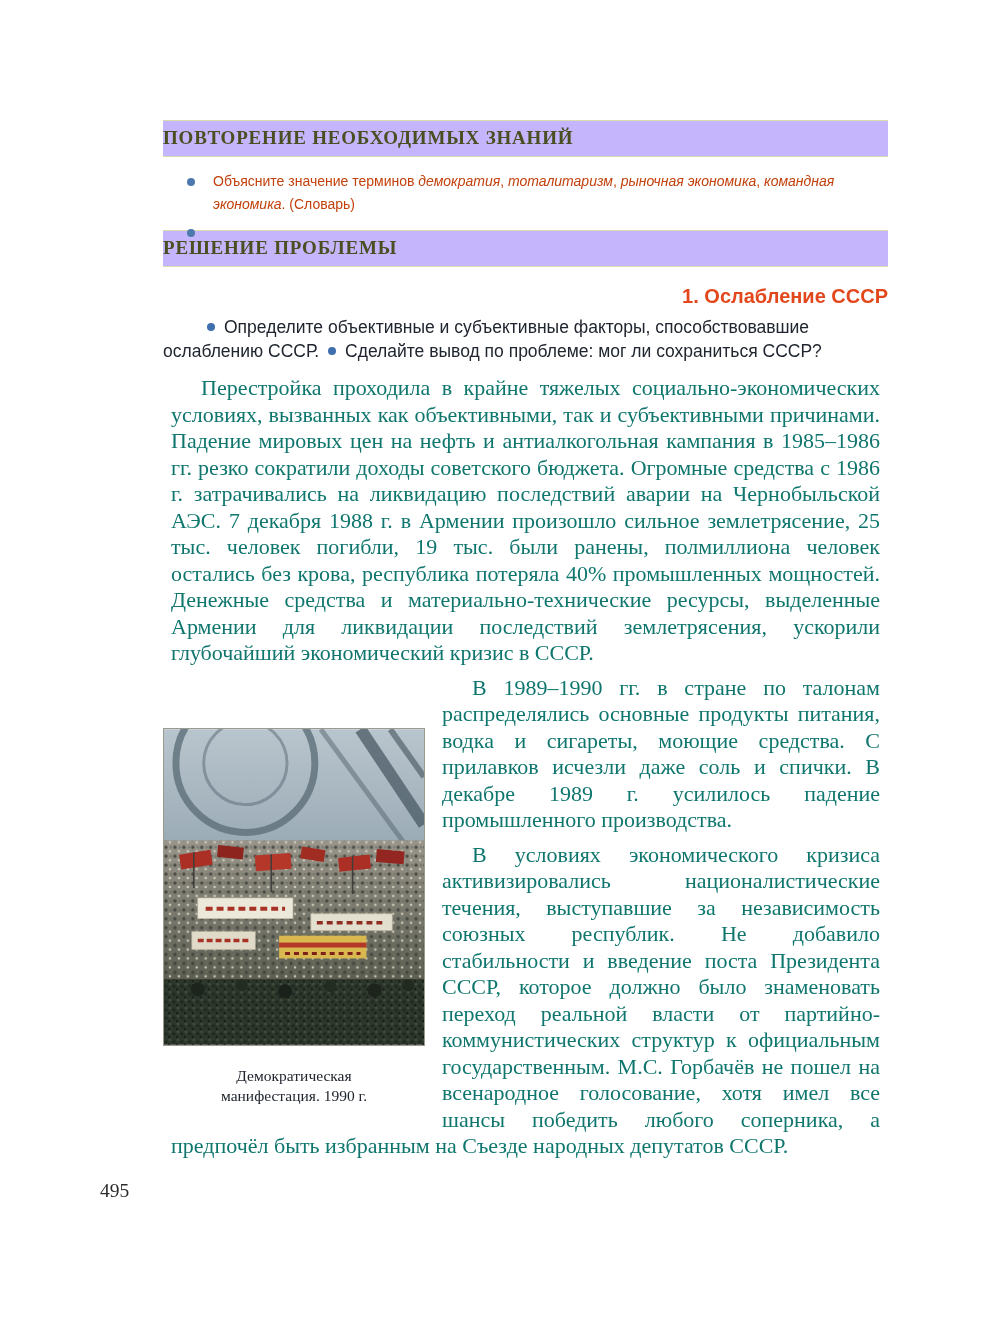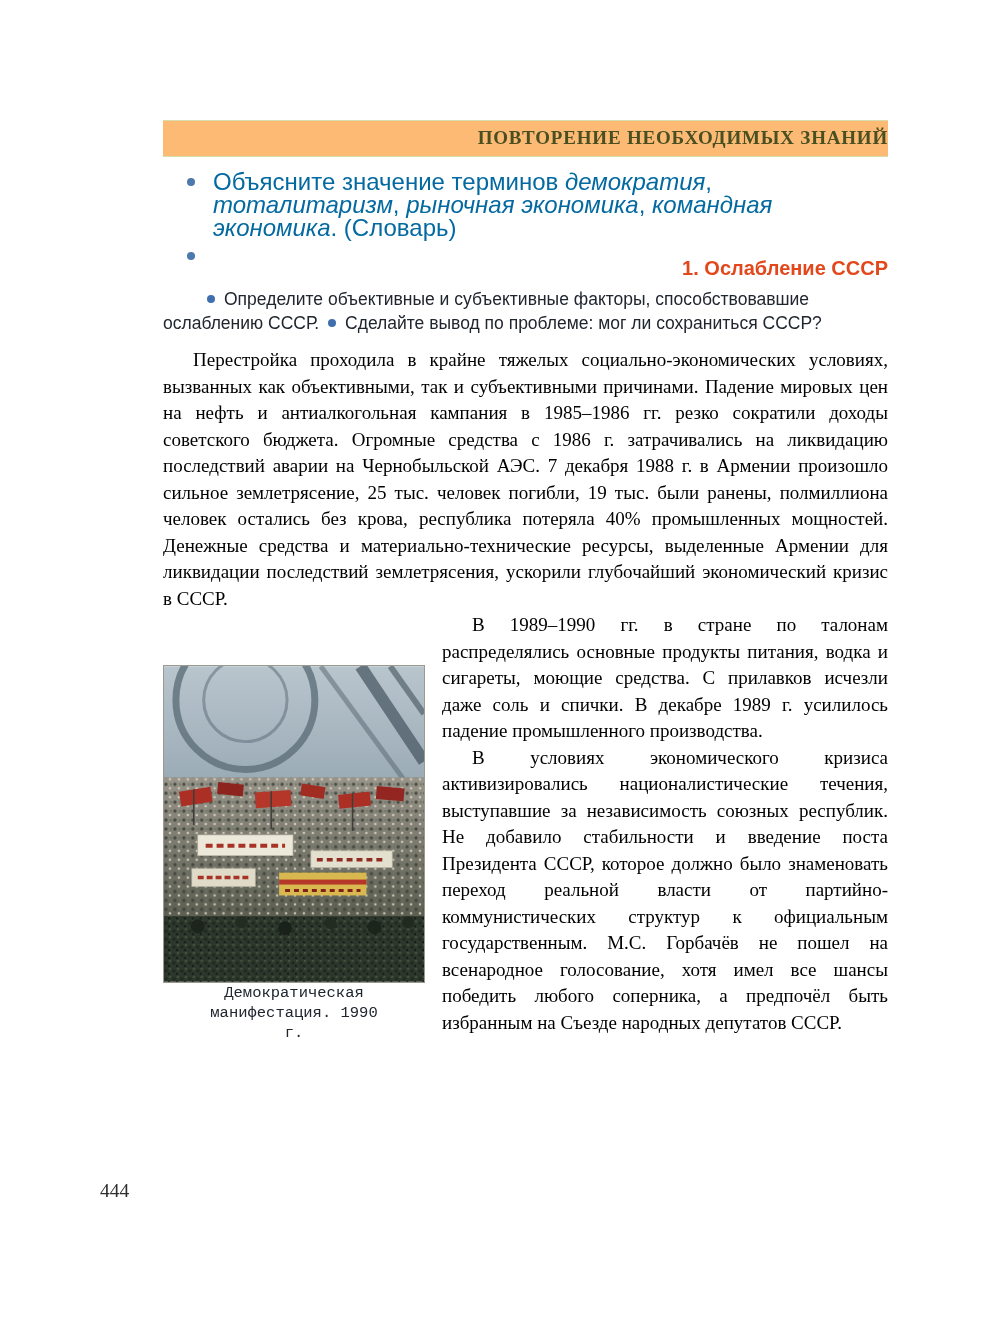--- a/index.html
+++ b/index.html
@@ -8,42 +8,42 @@
     width:985px;height:1329px;
     background:#ffffff;
     font-family:"Liberation Serif", serif;
     color:#1c1c1c;
     overflow:hidden;
   }
   .content{position:absolute;left:163px;top:120px;width:725px;}
 
   
   .band{
-    background:#fdba74;
+    background:#c4b5fd;
     border-top:1px solid #d9dcab;
     border-bottom:1px solid #d9dcab;
-    text-align:right;
+    text-align:left;
     padding:6px 0 7px;
   }
   .band-title{
     font-family:"Liberation Serif", serif;
     font-weight:bold;
     font-size:19px;
     letter-spacing:0.8px;
     color:#4a4f22;
   }
 
   
   .review-list{margin:13px 0 14px;padding:0;list-style:none;}
   .review-list li{
     position:relative;
     font-family:"Liberation Sans", sans-serif;
-    font-size:24px;
+    font-size:14px;
     line-height:23px;
-    color:#0369a1;
+    color:#c2410c;
     padding-left:50px;
     margin-bottom:5px;
     text-align:left;
   }
   .review-list li .b-dot{
     position:absolute;left:24px;top:8px;
     width:8px;height:8px;border-radius:50%;
     background:#4d79ae;
   }
   .it{font-style:italic;}
@@ -71,45 +71,45 @@
     width:8px;height:8px;border-radius:50%;
     background:#3f6fae;
     margin:0 9px 2px 0;
     vertical-align:middle;
     text-indent:0;
   }
   .idot.second{margin-left:4px;}
 
   
   .body-par{
-    margin:0;
-    font-size:19px;
+    margin:8px;
+    font-size:22px;
     line-height:26.5px;
     text-align:justify;
     text-indent:30px;
-    color:#000000;
+    color:#0f766e;
   }
   .flow{overflow:visible;}
 
   
   .photo-fig{
     float:left;
     width:262px;
     margin:53px 17px 4px 0;
   }
   .photo-frame{
     width:262px;height:318px;
     border:1px solid #9a9a90;
     box-sizing:border-box;
     display:block;
   }
   .photo-caption{
-    margin:0 auto 0;
+    margin:20px auto 0;
     max-width:195px;
-    font-family:Liberation Mono, monospace;
+    font-family:Liberation Serif, serif;
     font-size:15.5px;
     line-height:20px;
     text-align:center;
     color:#20262f;
   }
 
   .page-number{
     position:absolute;
     left:100px;top:1180px;
     font-family:"Liberation Serif", serif;
@@ -130,20 +130,23 @@
     <ul class="review-list">
       <li>
         <span class="b-dot"></span>
         <span><span>Объясните значение терминов </span><span class="it">демократия</span><span>, </span><span class="it">тоталитаризм</span><span>, </span><span class="it">рыночная экономика</span><span>, </span><span class="it">командная экономика</span><span>. (Словарь)</span></span>
       </li>
       <li>
         <span class="b-dot"></span>
       </li>
     </ul>
 
+    <div class="band">
+      <span class="band-title">РЕШЕНИЕ ПРОБЛЕМЫ</span>
+    </div>
 
     <h2 class="section-heading">1. Ослабление СССР</h2>
 
     <p class="tasks"><span class="idot"></span><span>Определите объективные и субъективные факторы, способствовавшие ослаблению СССР.</span> <span class="idot second"></span><span>Сделайте вывод по проблеме: мог ли сохраниться СССР?</span></p>
 
     <p class="body-par">Перестройка проходила в крайне тяжелых социально-экономических условиях, вызванных как объективными, так и субъективными причинами. Падение мировых цен на нефть и антиалкогольная кампания в 1985–1986 гг. резко сократили доходы советского бюджета. Огромные средства с 1986 г. затрачивались на ликвидацию последствий аварии на Чернобыльской АЭС. 7 декабря 1988 г. в Армении произошло сильное землетрясение, 25 тыс. человек погибли, 19 тыс. были ранены, полмиллиона человек остались без крова, республика потеряла 40% промышленных мощностей. Денежные средства и материально-технические ресурсы, выделенные Армении для ликвидации последствий землетрясения, ускорили глубочайший экономический кризис в СССР.</p>
 
     <div class="flow">
 
       <figure class="photo-fig" style="margin-top:53px">
@@ -216,14 +219,14 @@
         </svg>
         <figcaption class="photo-caption">Демократическая манифестация. 1990 г.</figcaption>
       </figure>
 
       <p class="body-par">В 1989–1990 гг. в стране по талонам распределялись основные продукты питания, водка и сигареты, моющие средства. С прилавков исчезли даже соль и спички. В декабре 1989 г. усилилось падение промышленного производства.</p>
       <p class="body-par">В условиях экономического кризиса активизировались националистические течения, выступавшие за независимость союзных республик. Не добавило стабильности и введение поста Президента СССР, которое должно было знаменовать переход реальной власти от партийно-коммунистических структур к официальным государственным. М.С. Горбачёв не пошел на всенародное голосование, хотя имел все шансы победить любого соперника, а предпочёл быть избранным на Съезде народных депутатов СССР.</p>
     </div>
 
   </div>
 
-  <div class="page-number">444</div>
+  <div class="page-number">495</div>
 </div>
 
 </body></html>

